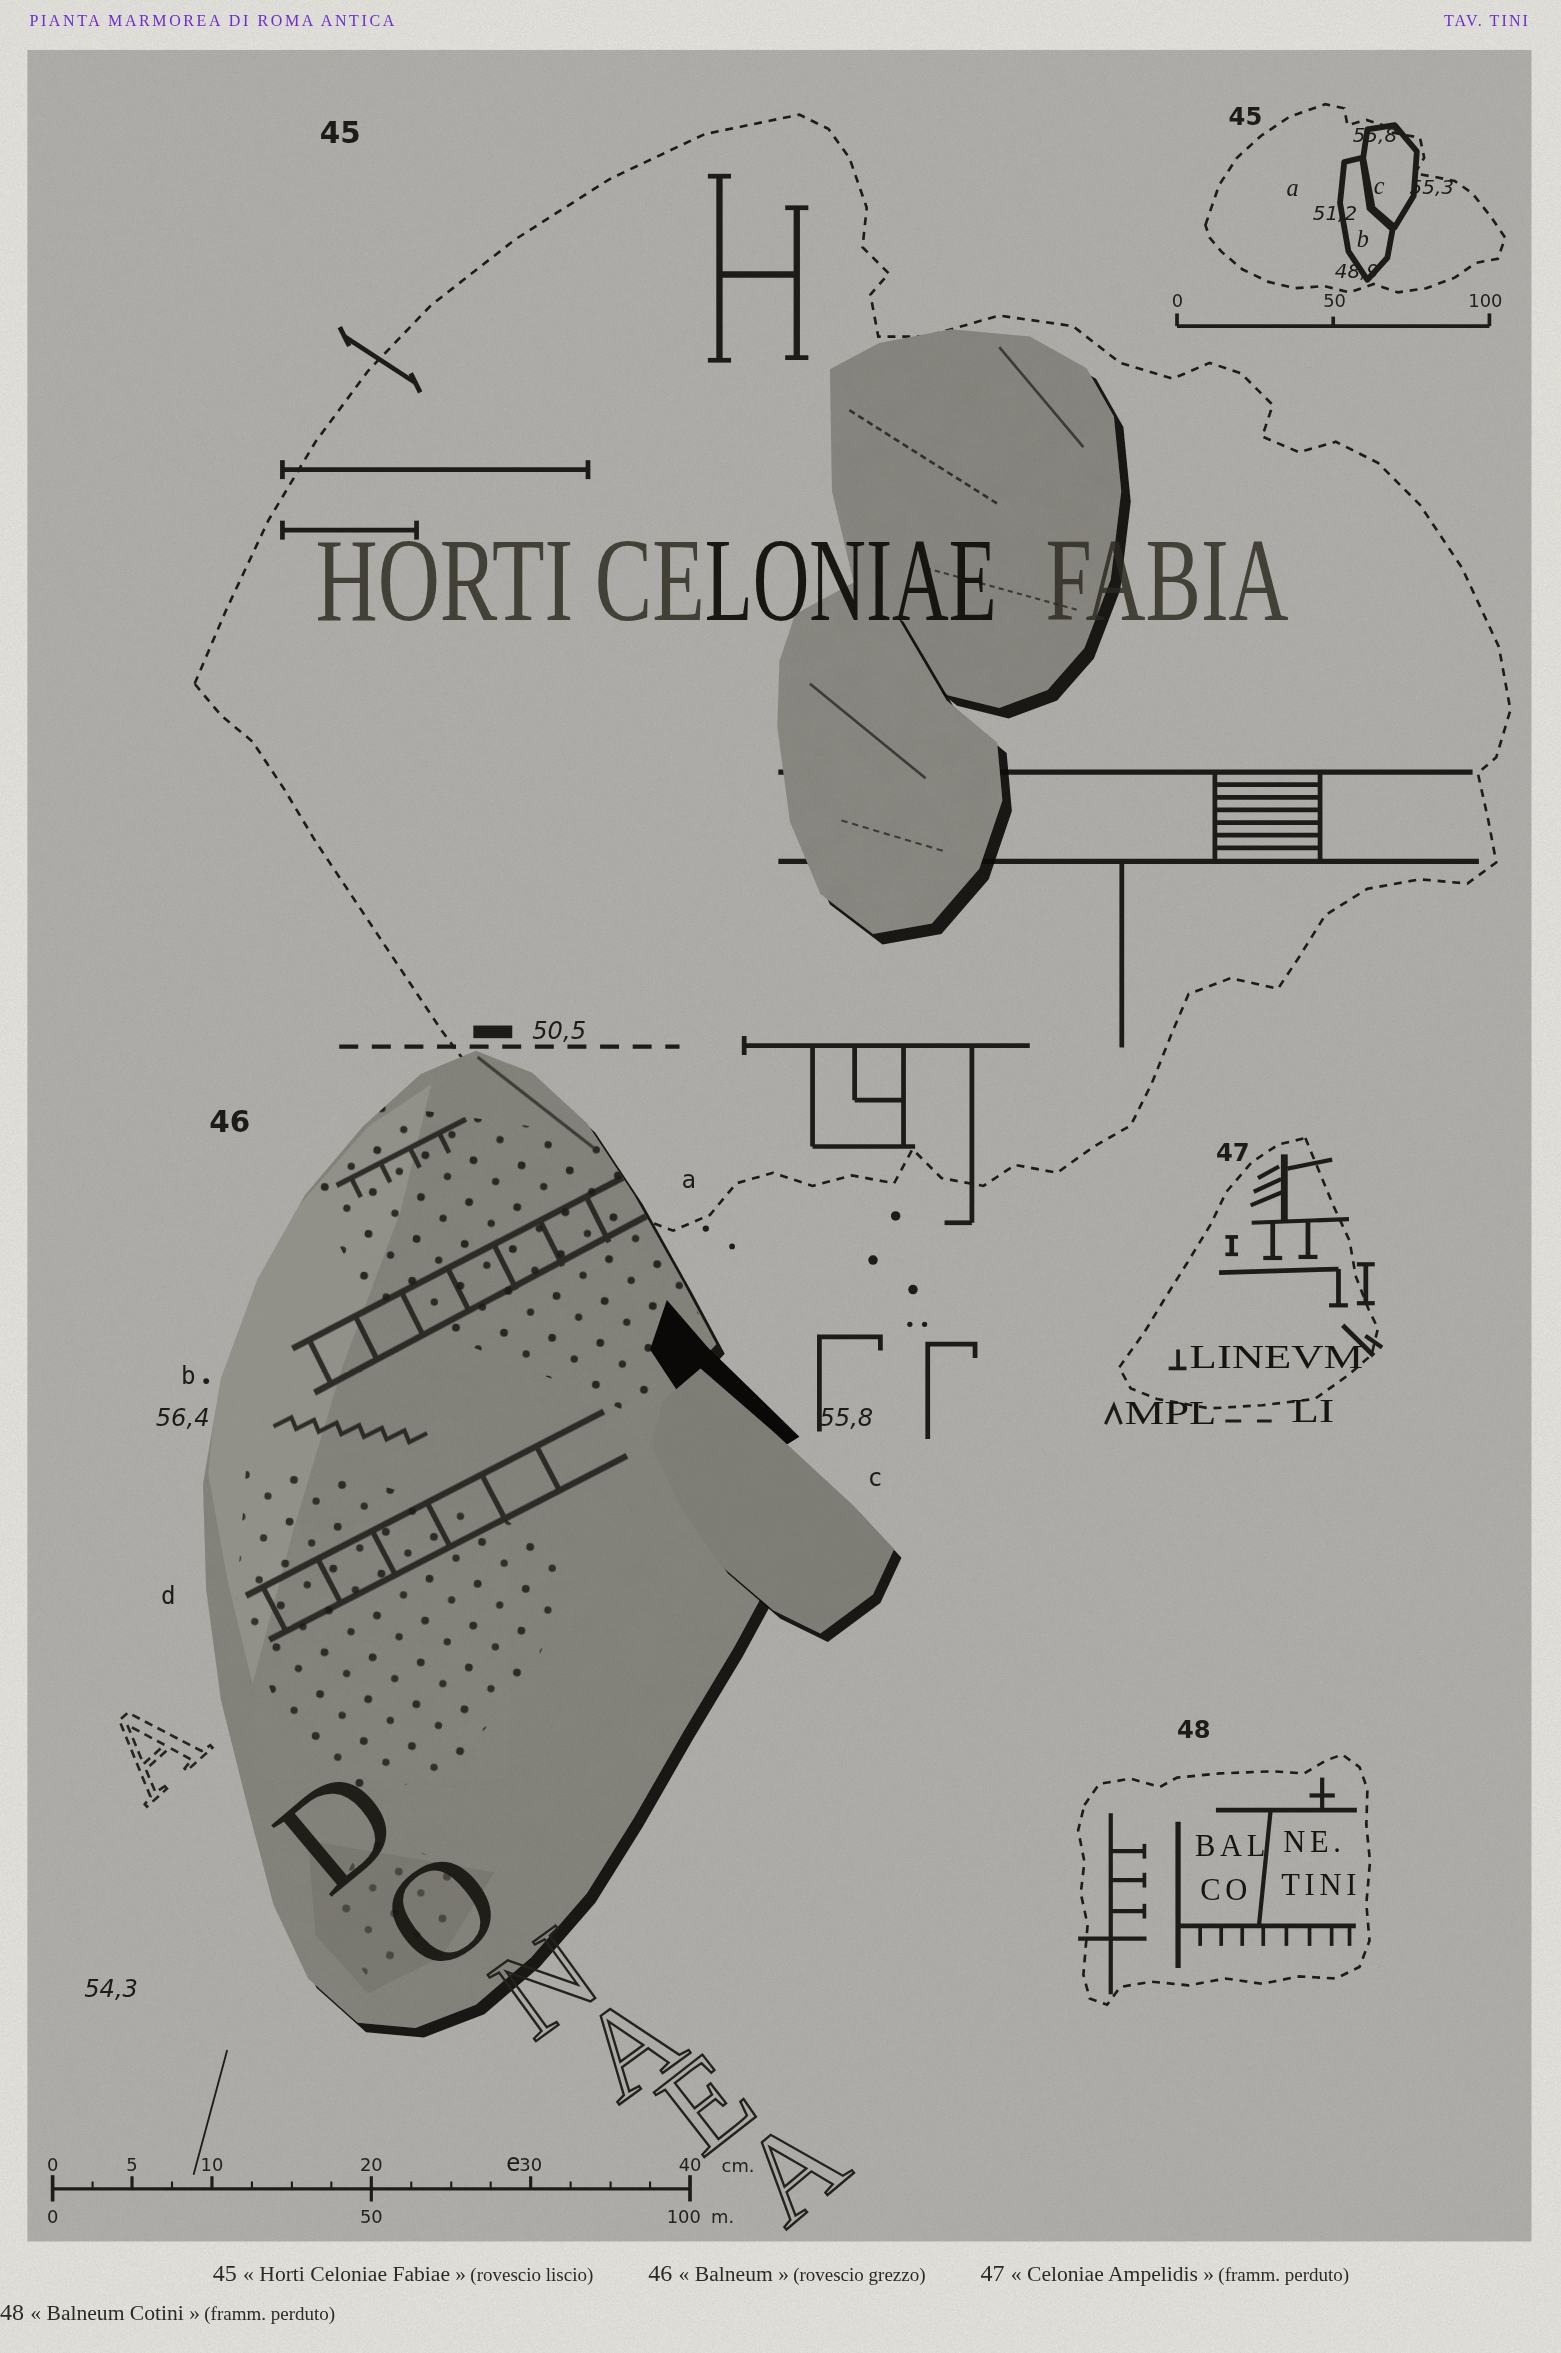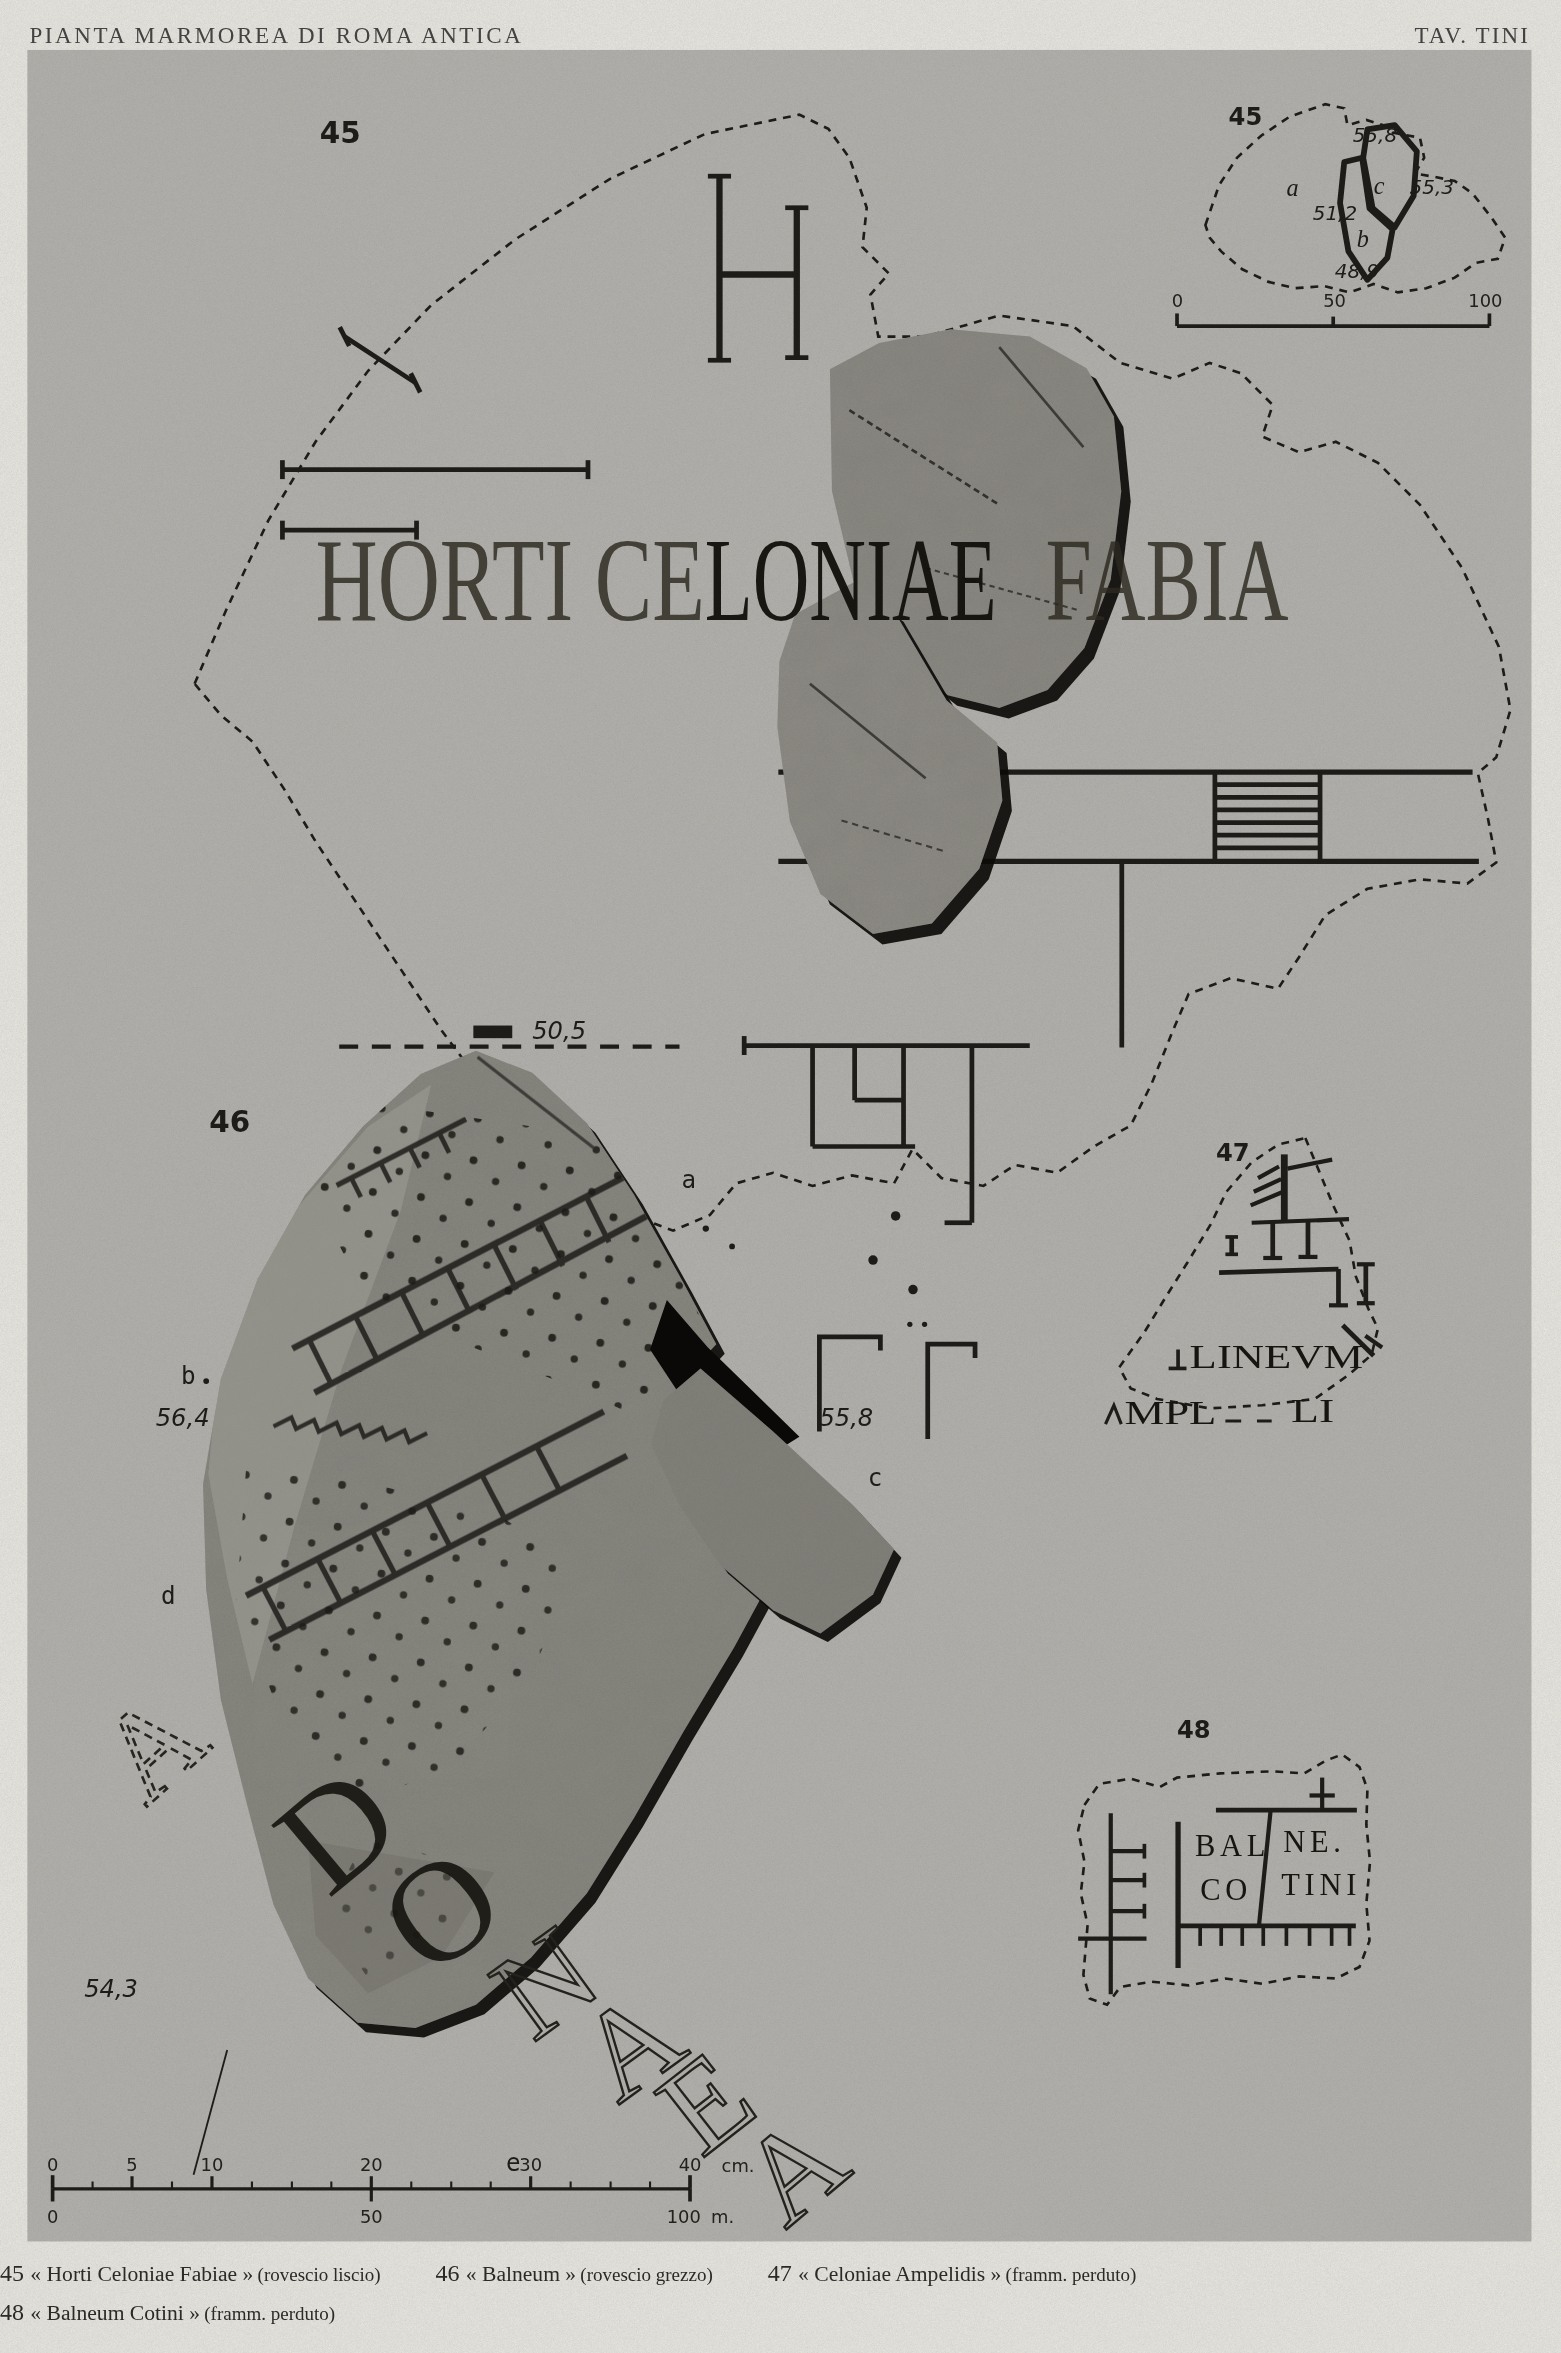--- a/index.html
+++ b/index.html
@@ -1,17 +1,17 @@
 <!DOCTYPE html>
 <html style="font-size:8.4px"><head>
 <meta charset="utf-8">
 <style>
   html,body{margin:0;padding:0;background:#d8d5cf;}
   .page{position:relative;width:1562px;height:2354px;background:#eae8e2;font-family:"Liberation Serif",serif;overflow:hidden;}
-  .hdr{position:absolute;top:23px;font-size:23px;letter-spacing:2.6px;color:#404040;white-space:nowrap;}
+  .hdr{position:absolute;top:12px;font-size:16px;letter-spacing:2.6px;color:#6d28d9;white-space:nowrap;}
   .hdr-left{left:29.4px;}
   .hdr-right{right:32px;letter-spacing:2.1px;}
   svg.plate{position:absolute;left:0;top:0;}
   
   .fig-num{font:bold 56px "DejaVu Sans",sans-serif;fill:#1d1c18;}
   .fig-num-s{font:bold 46px "DejaVu Sans",sans-serif;fill:#1d1c18;}
   .meas{font:italic 46px "DejaVu Sans",sans-serif;fill:#1d1c18;}
   .meas-s{font:italic 38px "DejaVu Sans",sans-serif;fill:#1d1c18;}
   .letter{font:46px "DejaVu Sans Mono",monospace;fill:#1d1c18;}
   .letter-s{font:italic 46px "Liberation Serif",serif;fill:#1d1c18;}
@@ -20,21 +20,21 @@
   .inscr-eng{fill:#11100a;opacity:.95;}
   .adona-eng{font:272px "Liberation Serif",serif;fill:#15140e;opacity:.9;}
   .adona-out{font:238px "Liberation Serif",serif;fill:none;stroke:#23221d;stroke-width:4.5px;}
   .adona-dash{font:238px "Liberation Serif",serif;fill:none;stroke:#26251f;stroke-width:5px;stroke-dasharray:16 11;}
   .frag-text{font:66px "Liberation Serif",serif;fill:#16150f;}
   .frag-text48{font:58px "Liberation Serif",serif;fill:#16150f;letter-spacing:9px;}
   .ln{stroke:#1d1c18;fill:none;}
   .dash{stroke:#1d1c18;fill:none;stroke-dasharray:15 13;}
   
   .caption{position:absolute;left:0;width:100%;color:#2b2a26;}
-  .cap1{top:2260px;display:flex;gap:55px;font-size:21.6px;}
+  .cap1{top:2260px;display:flex;justify-content:center;gap:55px;font-size:21.6px;}
   .cap2{top:2299px;text-align:left;font-size:21.6px;}
   .cap-num{font-size:24px;margin-right:6.3px;}
   .cap-note{font-size:19px;margin-left:4.2px;}
 </style>
 </head>
 <body>
 
 <div class="page">
 
   <div class="hdr hdr-left">PIANTA MARMOREA DI ROMA ANTICA</div>

